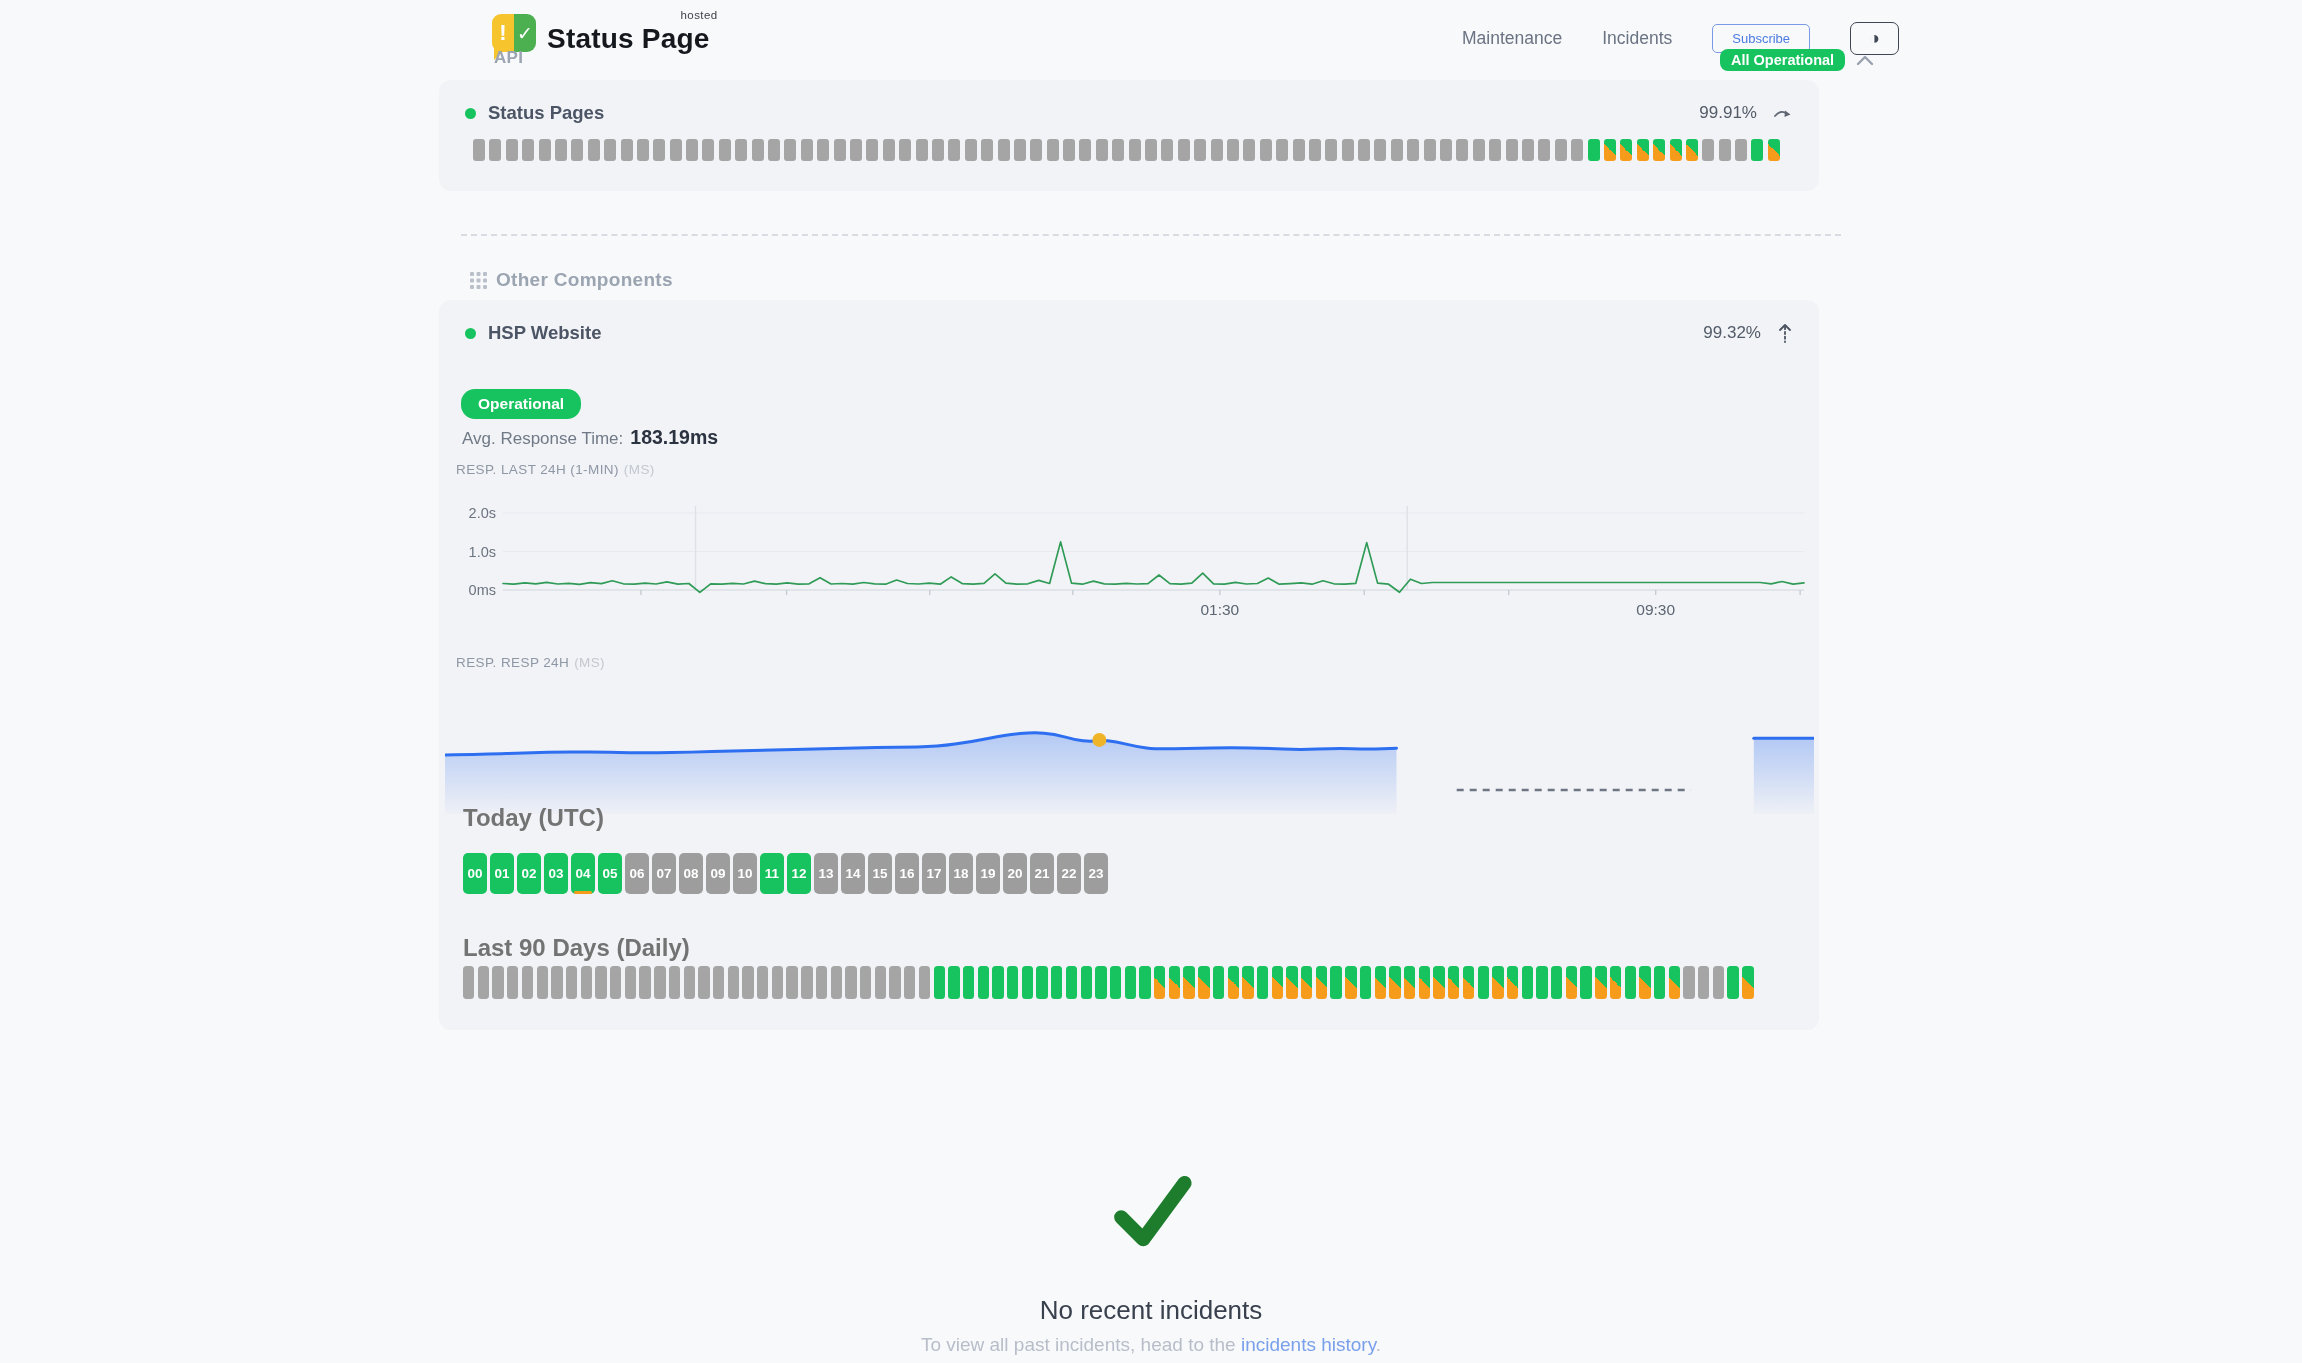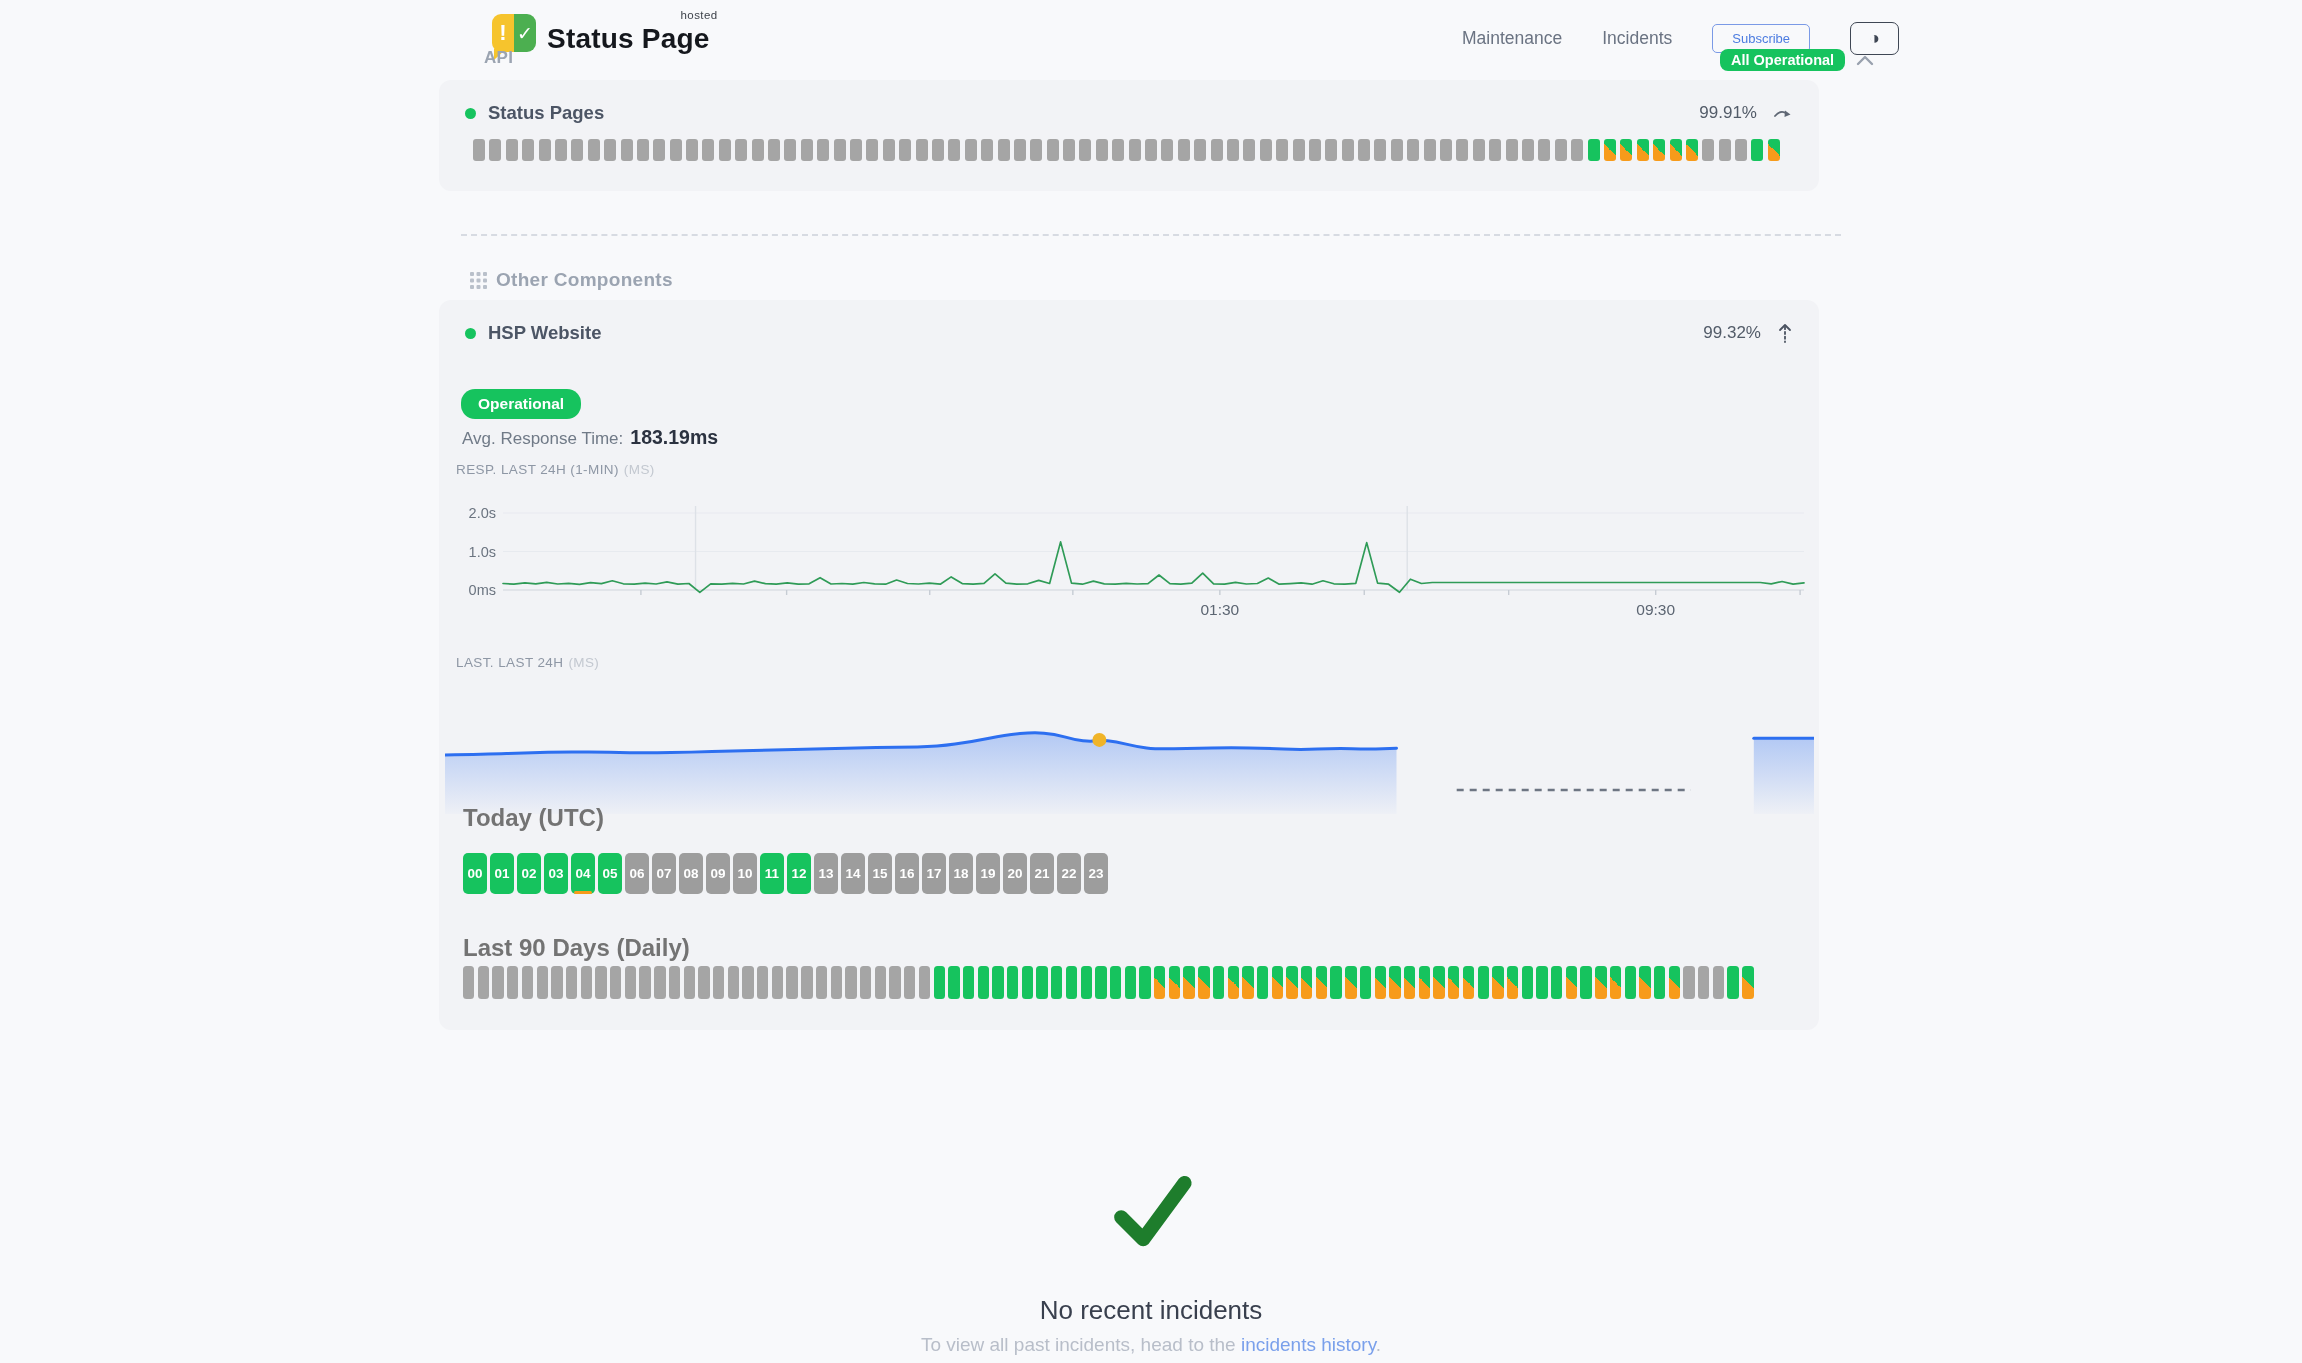--- a/index.html
+++ b/index.html
@@ -35,21 +35,21 @@
 
   .nav{position:absolute;left:1462px;top:22px;display:flex;align-items:center;gap:40px;}
   .nav-link{font-size:17.5px;color:#6a7382;cursor:pointer;white-space:nowrap;}
   .btn-subscribe{font-size:13px;color:#4c7ce0;border:1.5px solid #7a9ae6;border-radius:5px;background:transparent;padding:6px 19px;cursor:pointer;font-family:inherit;}
   .btn-theme{width:49px;height:33px;border:1.6px solid #3f4754;border-radius:7px;background:transparent;display:flex;align-items:center;justify-content:center;font-size:18px;color:#3f4754;cursor:pointer;}
 
   .status-row{position:absolute;left:1720px;top:49px;display:flex;align-items:center;gap:11px;}
   .badge-overall{background:var(--green);color:#fff;font-size:14.5px;font-weight:600;border-radius:8px;padding:3px 11px;white-space:nowrap;cursor:pointer;}
 
   .section-label{position:absolute;font-size:17px;font-weight:600;color:var(--muted);letter-spacing:.3px;display:flex;align-items:center;gap:9px;}
-  #api-label{left:484px;top:48px;}
+  #api-label{left:494px;top:48px;}
   #other-label{left:470px;top:269px;font-size:19px;}
 
   
   .card{position:absolute;left:439px;width:1380px;background:var(--card);border-radius:12px;}
   #card-api{top:80px;height:111px;}
   #card-hsp{top:300px;height:730px;}
 
   .comp-row{display:flex;justify-content:space-between;align-items:center;padding:22px 26px 0 26px;}
   .comp-left{display:flex;align-items:center;gap:12px;}
   .dot{width:11px;height:11px;border-radius:50%;background:var(--green);}
@@ -297,21 +297,21 @@
         <line x1="908.2620000000001" y1="90" x2="908.2620000000001" y2="95" stroke="#c6ccd4" stroke-width="1.4"></line>
         <line x1="1052.673" y1="90" x2="1052.673" y2="95" stroke="#c6ccd4" stroke-width="1.4"></line>
         <line x1="1199.686" y1="90" x2="1199.686" y2="95" stroke="#c6ccd4" stroke-width="1.4"></line>
         <line x1="1344.097" y1="90" x2="1344.097" y2="95" stroke="#c6ccd4" stroke-width="1.4"></line>
         <text x="763.8510000000001" y="115" text-anchor="middle" fill="#5c6572" font-size="15.5">01:30</text>
         <text x="1199.686" y="115" text-anchor="middle" fill="#5c6572" font-size="15.5">09:30</text>
         <polyline points="47.0,83.5 57.9,84.2 68.9,82.9 79.8,83.8 90.7,82.3 101.7,84.0 112.6,83.3 123.5,84.4 134.5,82.7 145.4,83.6 156.3,80.8 167.3,83.8 178.2,84.2 189.1,83.1 200.1,84.0 211.0,81.9 221.9,84.2 232.9,83.5 243.8,92.3 254.7,83.8 265.7,84.2 276.6,83.3 287.5,84.0 298.5,81.1 309.4,83.6 320.3,84.2 331.3,82.9 342.2,84.2 353.1,83.8 364.1,77.7 375.0,84.0 385.9,83.5 396.8,84.2 407.8,82.5 418.7,83.8 429.6,84.2 440.6,80.0 451.5,83.5 462.4,84.0 473.4,83.1 484.3,84.2 495.2,76.9 506.2,83.6 517.1,84.2 528.0,83.3 539.0,73.8 549.9,83.1 560.8,84.2 571.8,83.8 582.7,80.4 593.6,83.5 604.6,41.9 615.5,83.1 626.4,84.2 637.4,81.1 648.3,83.8 659.2,84.2 670.2,83.3 681.1,84.0 692.0,83.6 703.0,75.0 713.9,83.6 724.8,84.2 735.8,83.1 746.7,73.1 757.6,83.8 768.6,84.2 779.5,82.3 790.4,84.0 801.4,83.5 812.3,78.1 823.2,84.2 834.2,83.6 845.1,82.9 856.0,84.2 867.0,80.8 877.9,83.8 888.8,84.2 899.8,83.3 910.7,42.6 921.6,83.1 932.6,84.2 943.5,92.3 954.4,79.2 965.4,83.5 976.3,82.5 987.2,82.5 998.2,82.5 1009.1,82.5 1020.0,82.5 1030.9,82.5 1041.9,82.5 1052.8,82.5 1063.7,82.5 1074.7,82.5 1085.6,82.5 1096.5,82.5 1107.5,82.5 1118.4,82.5 1129.3,82.5 1140.3,82.5 1151.2,82.5 1162.1,82.5 1173.1,82.5 1184.0,82.5 1194.9,82.5 1205.9,82.5 1216.8,82.5 1227.7,82.5 1238.7,82.5 1249.6,82.5 1260.5,82.5 1271.5,82.5 1282.4,82.5 1293.3,82.5 1304.3,82.5 1315.2,83.8 1326.1,81.5 1337.1,84.2 1348.0,82.9" fill="none" stroke="#2f9b57" stroke-width="1.7" stroke-linejoin="round" stroke-linecap="round"></polyline>
       </svg>
 
     <div class="chart-label" id="c2-label">
-      <span>LAST. LAST 24H</span><span class="unit">(MS)</span>
+      <span>RESP. RESP 24H</span><span class="unit">(MS)</span>
     </div>
     <svg id="chart2" width="1369" height="126" viewBox="0 0 1369 126">
         <defs>
           <linearGradient id="gfill" x1="0" y1="0" x2="0" y2="1">
             <stop offset="0%" stop-color="#2d6ff0" stop-opacity="0.32"></stop>
             <stop offset="100%" stop-color="#2d6ff0" stop-opacity="0.02"></stop>
           </linearGradient>
         </defs>
         <path d="M 0.0 67.0 Q 41.1 66.2 61.6 65.5 Q 82.1 64.9 102.7 64.3 Q 123.2 63.6 143.7 64.1 Q 164.3 64.5 184.8 64.7 Q 205.3 64.9 225.9 64.5 Q 246.4 64.1 267.0 63.4 Q 287.5 62.8 308.0 62.4 Q 328.6 62.0 349.1 61.5 Q 369.6 61.1 390.2 60.5 Q 410.7 59.9 431.2 59.6 Q 451.8 59.4 472.3 59.0 Q 492.8 58.6 510.0 56.1 Q 527.1 53.6 544.2 50.2 Q 561.3 46.8 575.0 45.6 Q 588.7 44.3 598.9 45.2 Q 609.2 46.0 619.5 48.9 Q 629.7 51.9 638.0 52.7 Q 646.2 53.6 650.3 52.7 Q 654.4 51.9 662.6 52.7 Q 670.8 53.6 681.1 56.1 Q 691.3 58.6 701.6 59.9 Q 711.9 61.1 729.0 60.7 Q 746.1 60.3 766.6 59.9 Q 787.2 59.4 804.3 59.9 Q 821.4 60.3 838.5 61.1 Q 855.6 62.0 872.7 61.1 Q 889.9 60.3 907.0 60.7 Q 924.1 61.1 937.8 60.7 L 951.5 60.3 L 951.5 126 L 0.0 126 Z" fill="url(#gfill)" stroke="none"></path>
         <path d="M 0.0 67.0 Q 41.1 66.2 61.6 65.5 Q 82.1 64.9 102.7 64.3 Q 123.2 63.6 143.7 64.1 Q 164.3 64.5 184.8 64.7 Q 205.3 64.9 225.9 64.5 Q 246.4 64.1 267.0 63.4 Q 287.5 62.8 308.0 62.4 Q 328.6 62.0 349.1 61.5 Q 369.6 61.1 390.2 60.5 Q 410.7 59.9 431.2 59.6 Q 451.8 59.4 472.3 59.0 Q 492.8 58.6 510.0 56.1 Q 527.1 53.6 544.2 50.2 Q 561.3 46.8 575.0 45.6 Q 588.7 44.3 598.9 45.2 Q 609.2 46.0 619.5 48.9 Q 629.7 51.9 638.0 52.7 Q 646.2 53.6 650.3 52.7 Q 654.4 51.9 662.6 52.7 Q 670.8 53.6 681.1 56.1 Q 691.3 58.6 701.6 59.9 Q 711.9 61.1 729.0 60.7 Q 746.1 60.3 766.6 59.9 Q 787.2 59.4 804.3 59.9 Q 821.4 60.3 838.5 61.1 Q 855.6 62.0 872.7 61.1 Q 889.9 60.3 907.0 60.7 Q 924.1 61.1 937.8 60.7 L 951.5 60.3" fill="none" stroke="#2d6ff0" stroke-width="3" stroke-linecap="round"></path>

